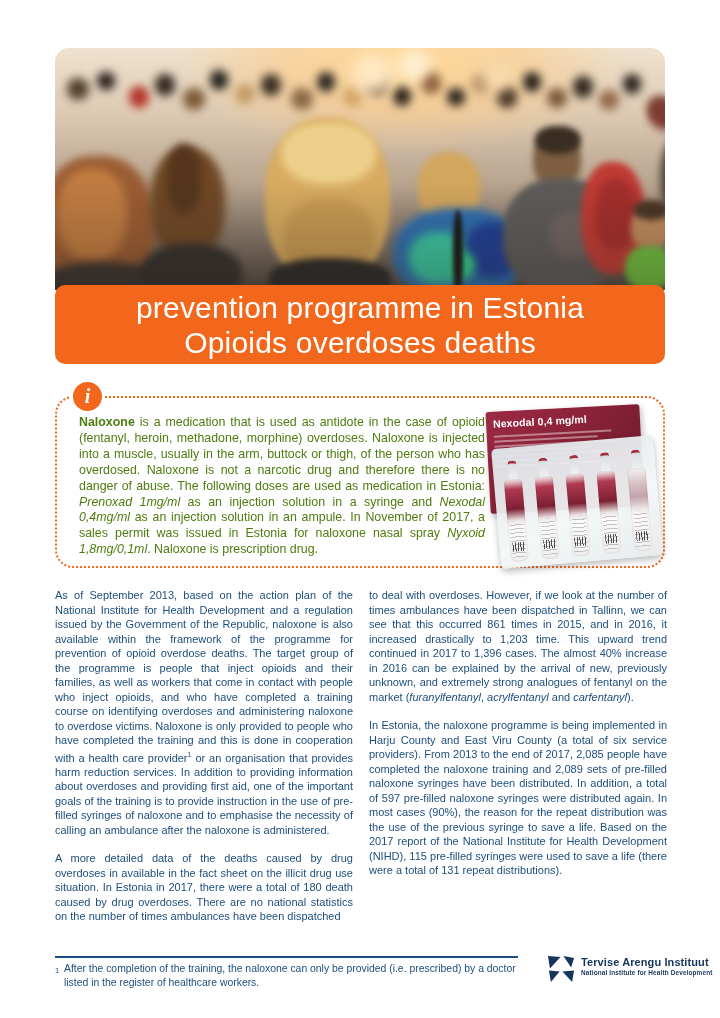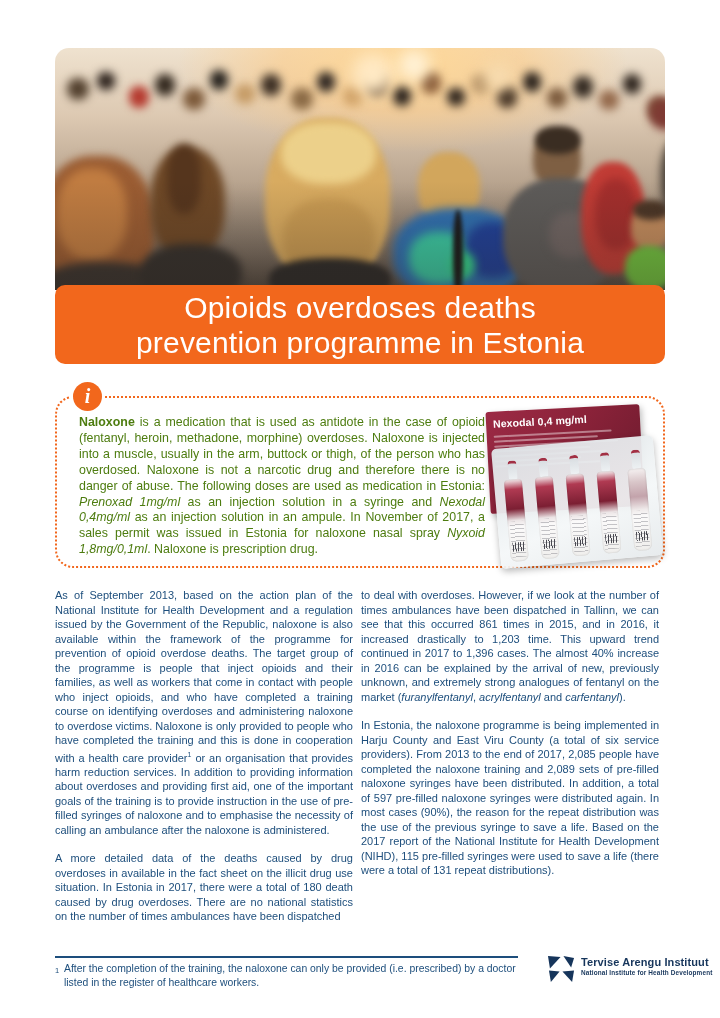--- a/index.html
+++ b/index.html
@@ -85,21 +85,21 @@
   }
   .amp-code{
     position:absolute;left:3px;bottom:10px;width:12px;height:9px;
     background:repeating-linear-gradient(90deg,#4a4a52 0 1px, rgba(0,0,0,0) 1px 2.6px);
   }
   
   .col{
     position:absolute;top:588px;width:298px;
     font-size:11px;line-height:14.5px;text-align:justify;color:#1d4e7c;
   }
-  .col.left{left:55px;} .col.right{left:361px;}
+  .col.left{left:55px;} .col.right{left:369px;}
   .col p{margin:0 0 14px 0;}
   .col p.bold-note{font-weight:bold;font-size:12.2px;line-height:19px;text-align:left;margin-top:2px;}
   sup{font-size:7px;}
   
   .foot-rule{position:absolute;left:55px;top:956px;width:463px;height:2px;background:#1d4e7c;}
   .footnote{
     position:absolute;left:55px;top:962px;width:472px;
     font-size:10.4px;line-height:13.5px;color:#1d4e7c;padding-left:9px;
   }
   .footnote sup{position:absolute;left:0;top:2px;font-size:7.5px;}
@@ -165,22 +165,22 @@
       <div class="blob" style="left: 576px; top: 158px; width: 38px; height: 44px; background: rgb(192, 138, 92); filter: blur(3px); border-radius: 45%;"></div>
       <div class="blob" style="left: 578px; top: 152px; width: 36px; height: 20px; background: rgb(74, 53, 38); filter: blur(3px); border-radius: 45%;"></div>
       <div class="blob" style="left: 570px; top: 198px; width: 48px; height: 44px; background: rgb(111, 191, 62); filter: blur(3px); border-radius: 45%;"></div>
       <div class="blob" style="left: 606px; top: 88px; width: 40px; height: 84px; background: rgb(65, 58, 51); filter: blur(4px); border-radius: 45%;"></div>
       <div class="blob" style="left: 596px; top: 52px; width: 30px; height: 30px; background: rgb(126, 58, 51); filter: blur(5px); border-radius: 45%;"></div>
     </div>
   <div class="vignette"></div>
 </div>
 
 <div class="banner">
+  <div>prevention programme in Estonia</div>
   <div>Opioids overdoses deaths</div>
-  <div>prevention programme in Estonia</div>
 </div>
 
 <div class="info-icon">
     <span>i</span>
   </div>
 
 <div class="infobox">
   <div class="ib-text">
     <b>Naloxone</b><span> is a medication that is used as antidote in the case of opioid (fentanyl, heroin, methadone, morphine) overdoses. Naloxone is injected into a muscle, usually in the arm, buttock or thigh, of the person who has overdosed. Naloxone is not a narcotic drug and therefore there is no danger of abuse. The following doses are used as medication in Estonia: </span><i>Prenoxad 1mg/ml</i><span> as an injection solution in a syringe and </span><i>Nexodal 0,4mg/ml</i><span> as an injection solution in an ampule. In November of 2017, a sales permit was issued in Estonia for naloxone nasal spray </span><i>Nyxoid 1,8mg/0,1ml</i><span>. Naloxone is prescription drug.</span>
   </div>

